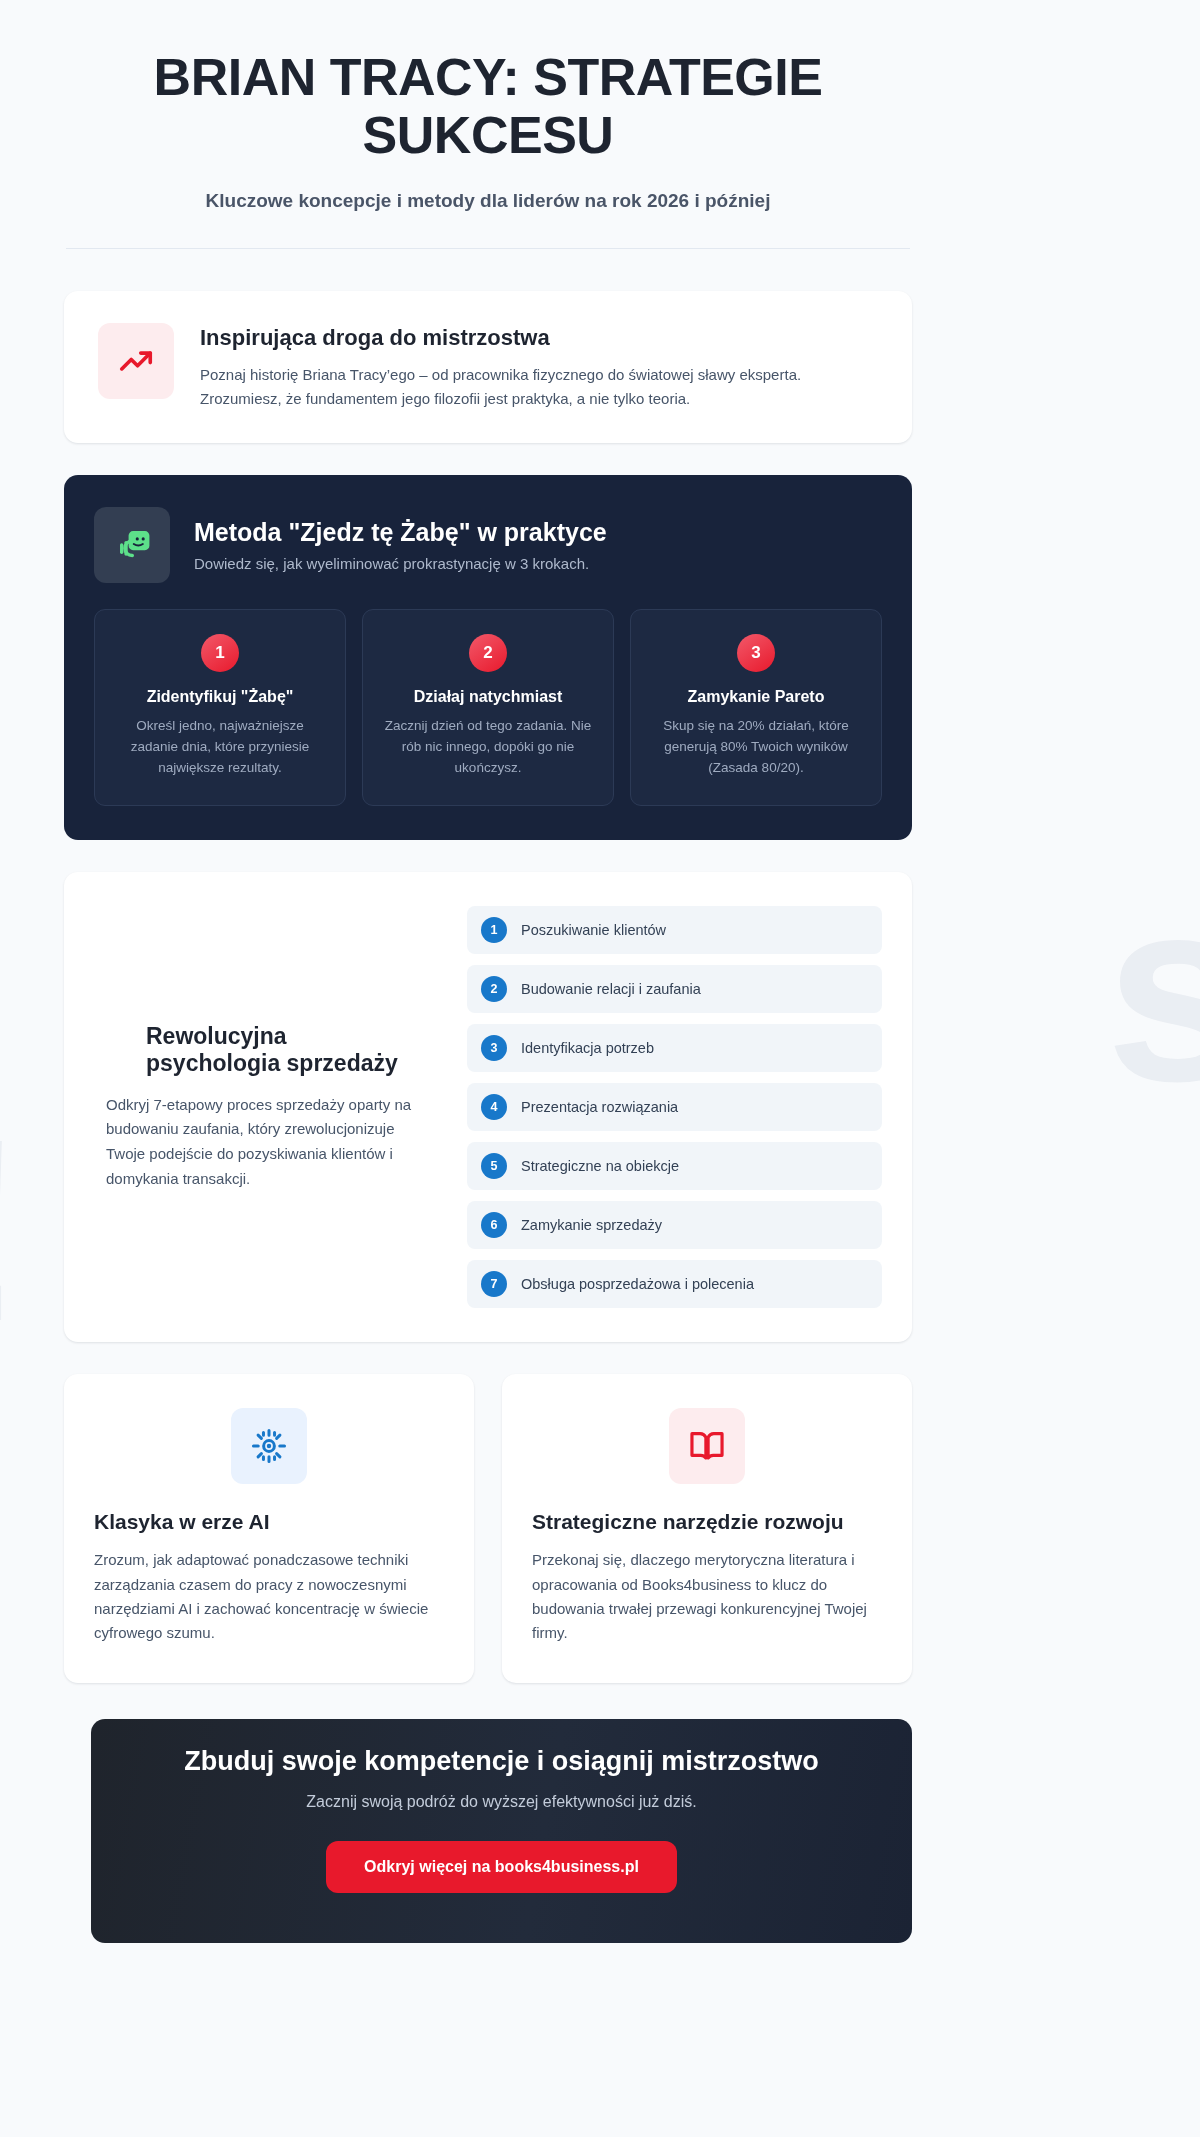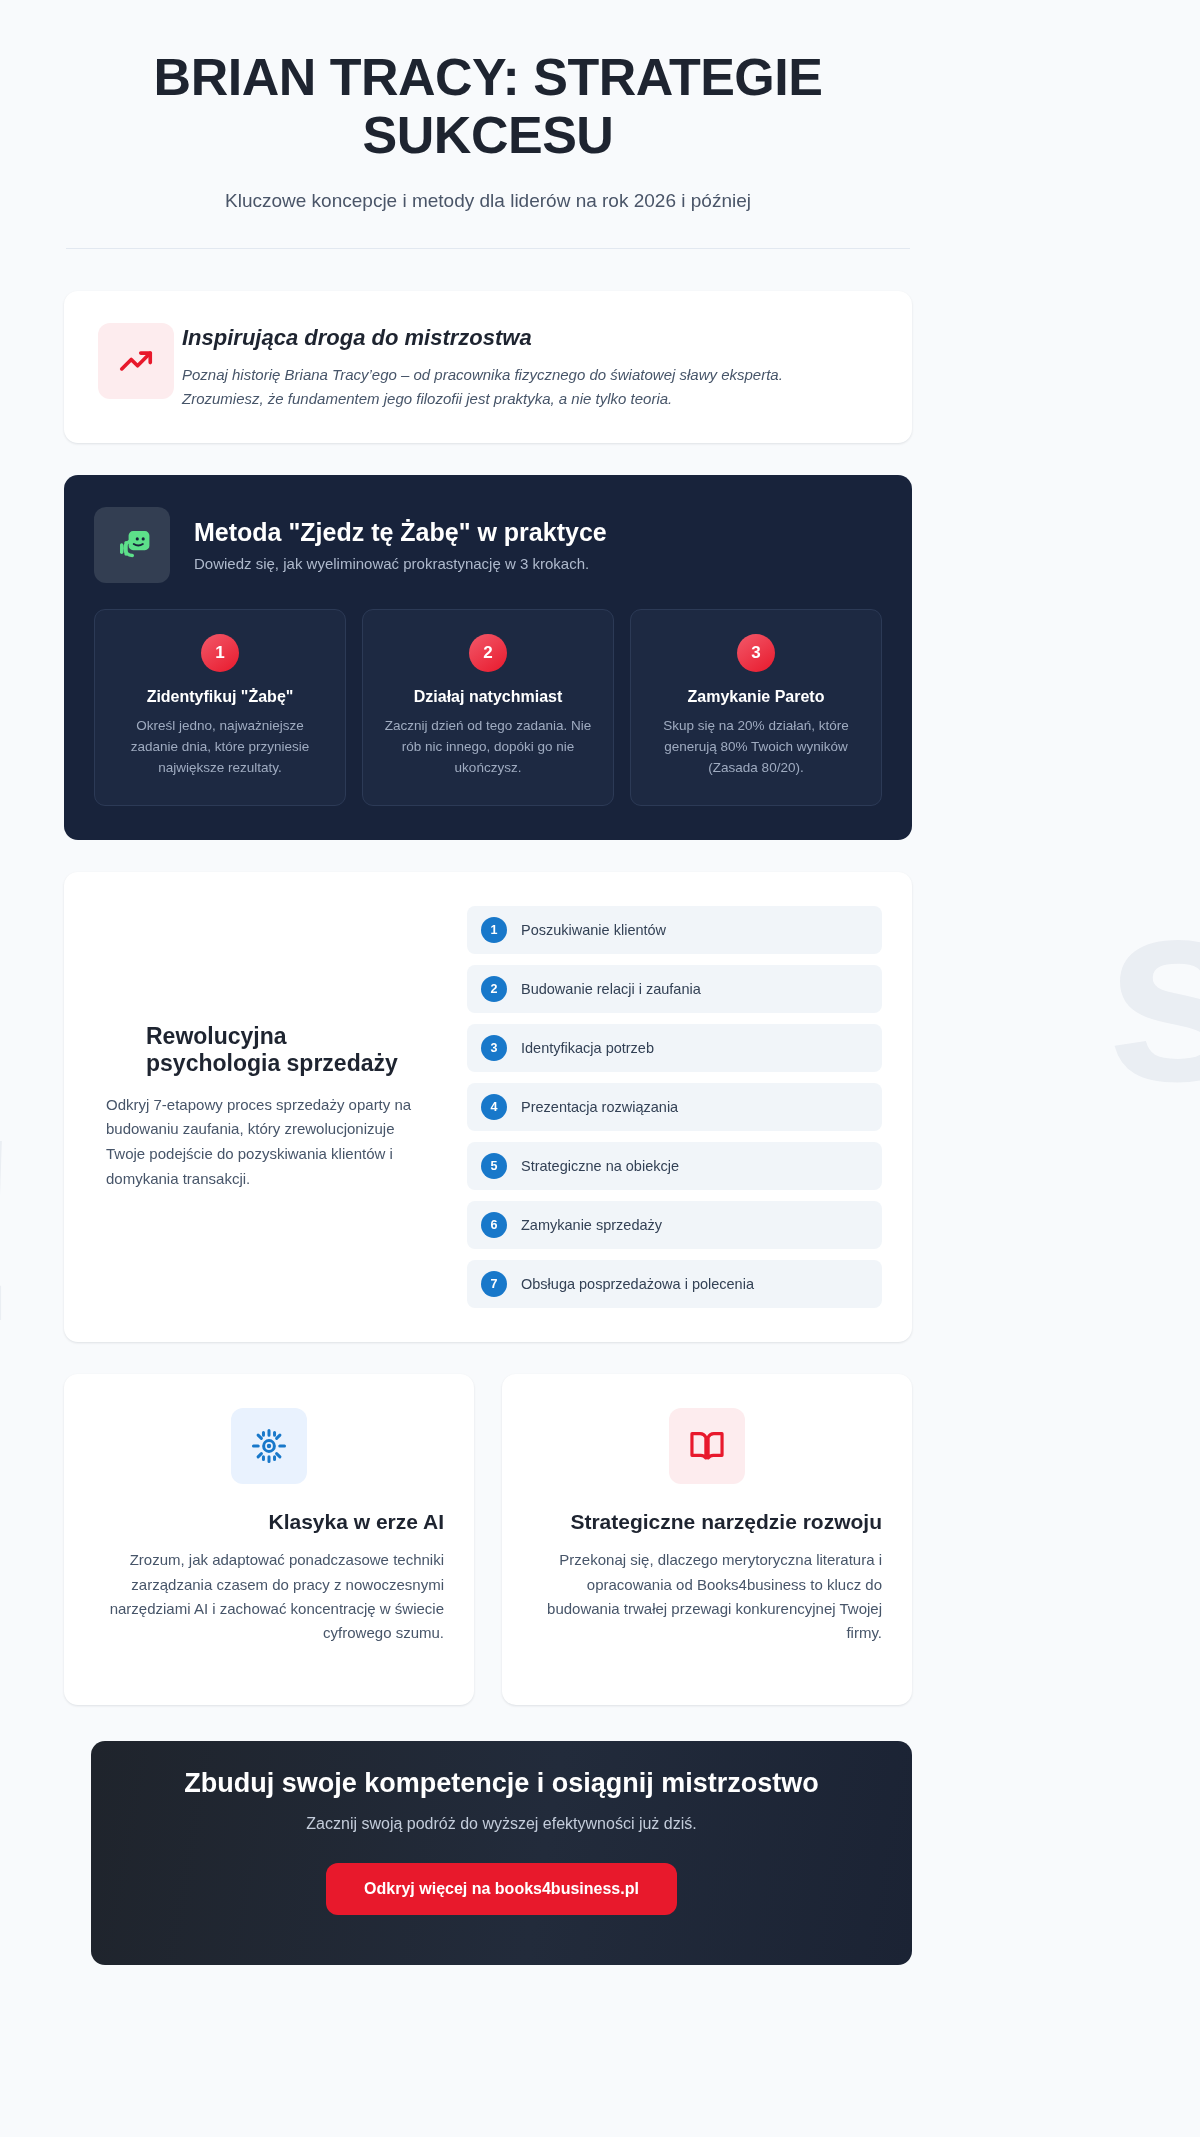--- a/index.html
+++ b/index.html
@@ -41,45 +41,44 @@
     color:#1e2430;
     line-height:1.12;
     max-width:830px;
     margin:0 auto;
     text-transform:uppercase;
   }
   .subtitle {
     margin-top:26px;
     font-size:19px;
     color:#4a5568;
-    font-weight:400;
+    font-weight:700;
   }
   .divider {
     margin:36px 66px 0 66px;
     height:1px;
     background:#e2e8f0;
   }
 
   .wrap { padding:0 64px; }
 
   
   .card {
     background:#ffffff;
     border-radius:14px;
     box-shadow:0 1px 3px rgba(16,24,40,.07), 0 1px 2px rgba(16,24,40,.04);
   }
 
   
   .intro {
     margin-top:42px;
     display:flex;
-    gap:8px;
+    gap:26px;
     padding:32px 34px;
     align-items:flex-start;
-    font-style:italic;
   }
   .icon-tile {
     flex:0 0 auto;
     width:76px; height:76px;
     border-radius:12px;
     display:flex; align-items:center; justify-content:center;
   }
   .tile-red  { background:#fdecee; }
   .tile-blue { background:#e9f2fe; }
   .tile-dark { background:#333e52; }
@@ -143,21 +142,21 @@
     flex:0 0 auto;
     width:26px; height:26px; border-radius:50%;
     background:#1878ca; color:#fff;
     font-size:12.5px; font-weight:700;
     display:flex; align-items:center; justify-content:center;
   }
   .slabel { font-size:14.5px; color:#334155; }
 
   
   .features { margin-top:32px; display:flex; gap:28px; }
-  .feature { flex:1 1 0; padding:34px 30px 60px 30px; text-align:right; }
+  .feature { flex:1 1 0; padding:34px 30px 38px 30px; text-align:left; }
   .feature .icon-tile { margin:0 auto 26px auto; }
   .feature-title { font-size:21px; font-weight:700; color:#1e2430; margin-bottom:14px; }
   .feature-text  { font-size:15px; line-height:1.62; color:#475569; }
 
   
   .cta {
     margin-top:36px;
     background:linear-gradient(100deg,#1f242c 0%,#222b3b 55%,#1b2334 100%);
     border-radius:14px;
     padding:27px 40px 50px 40px;

